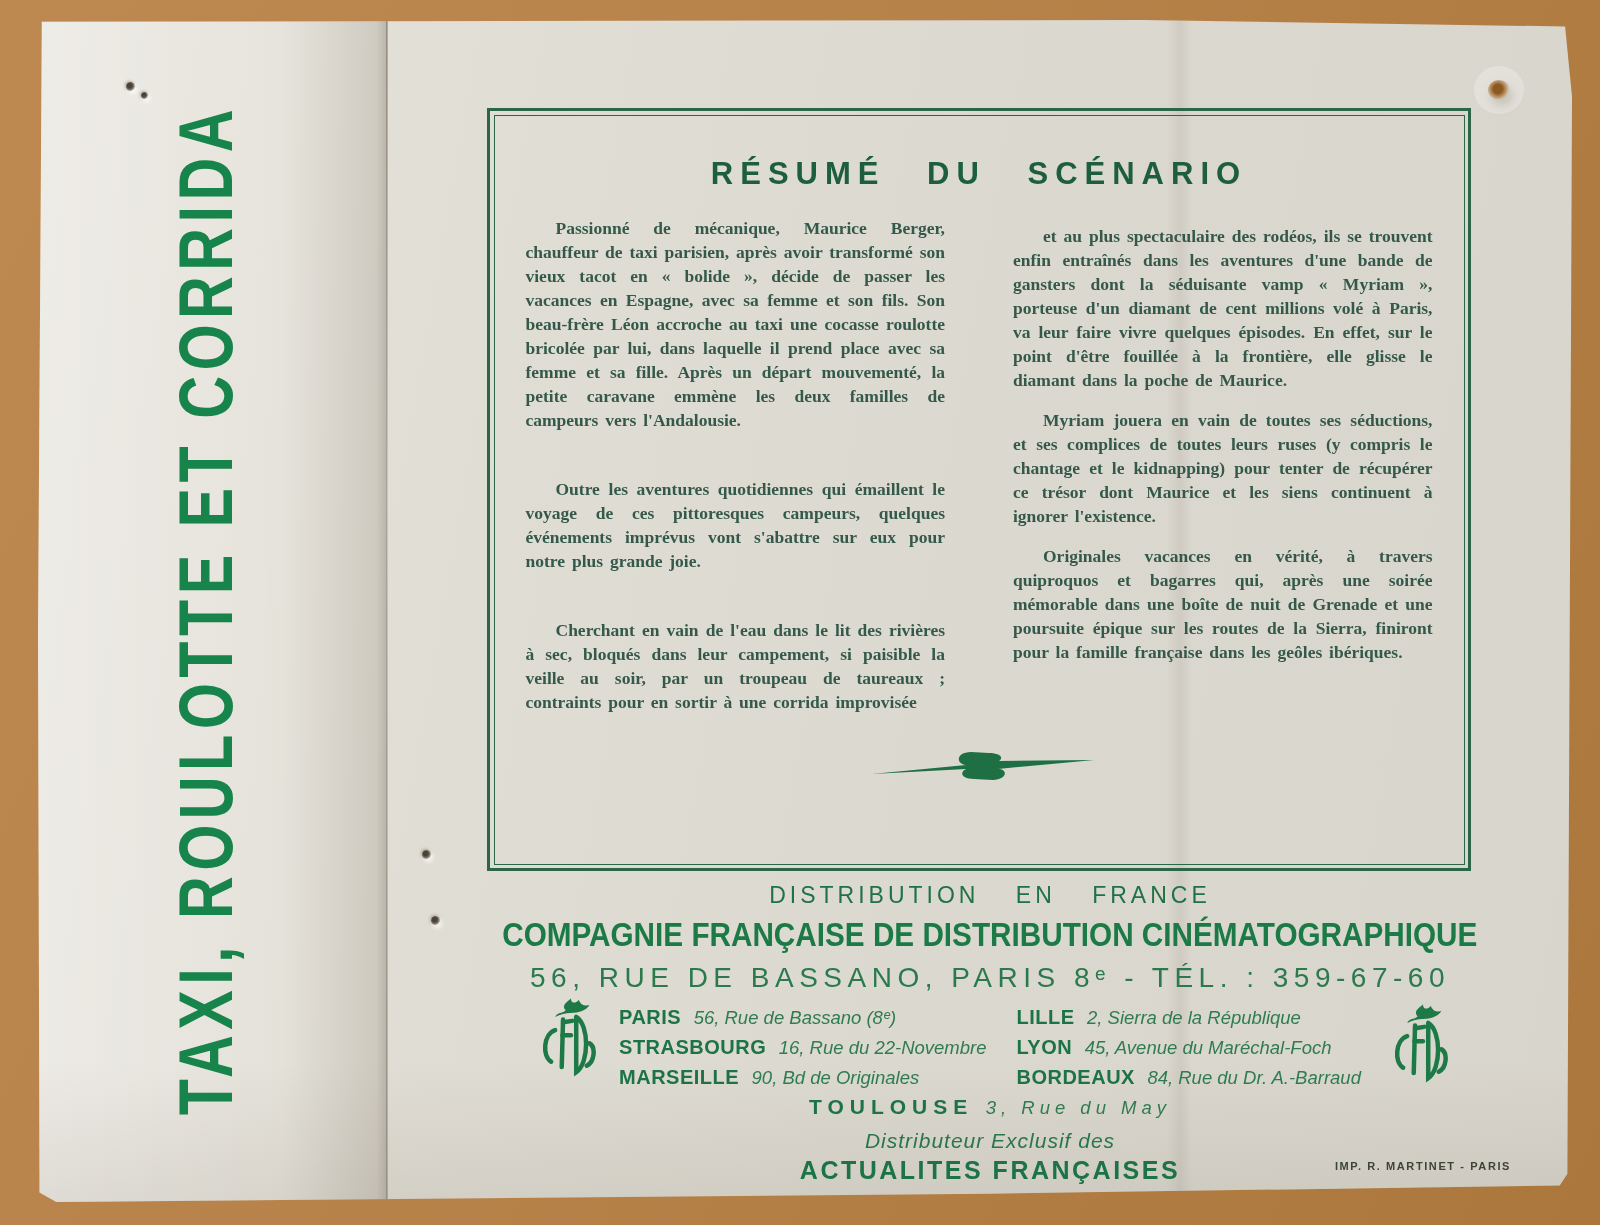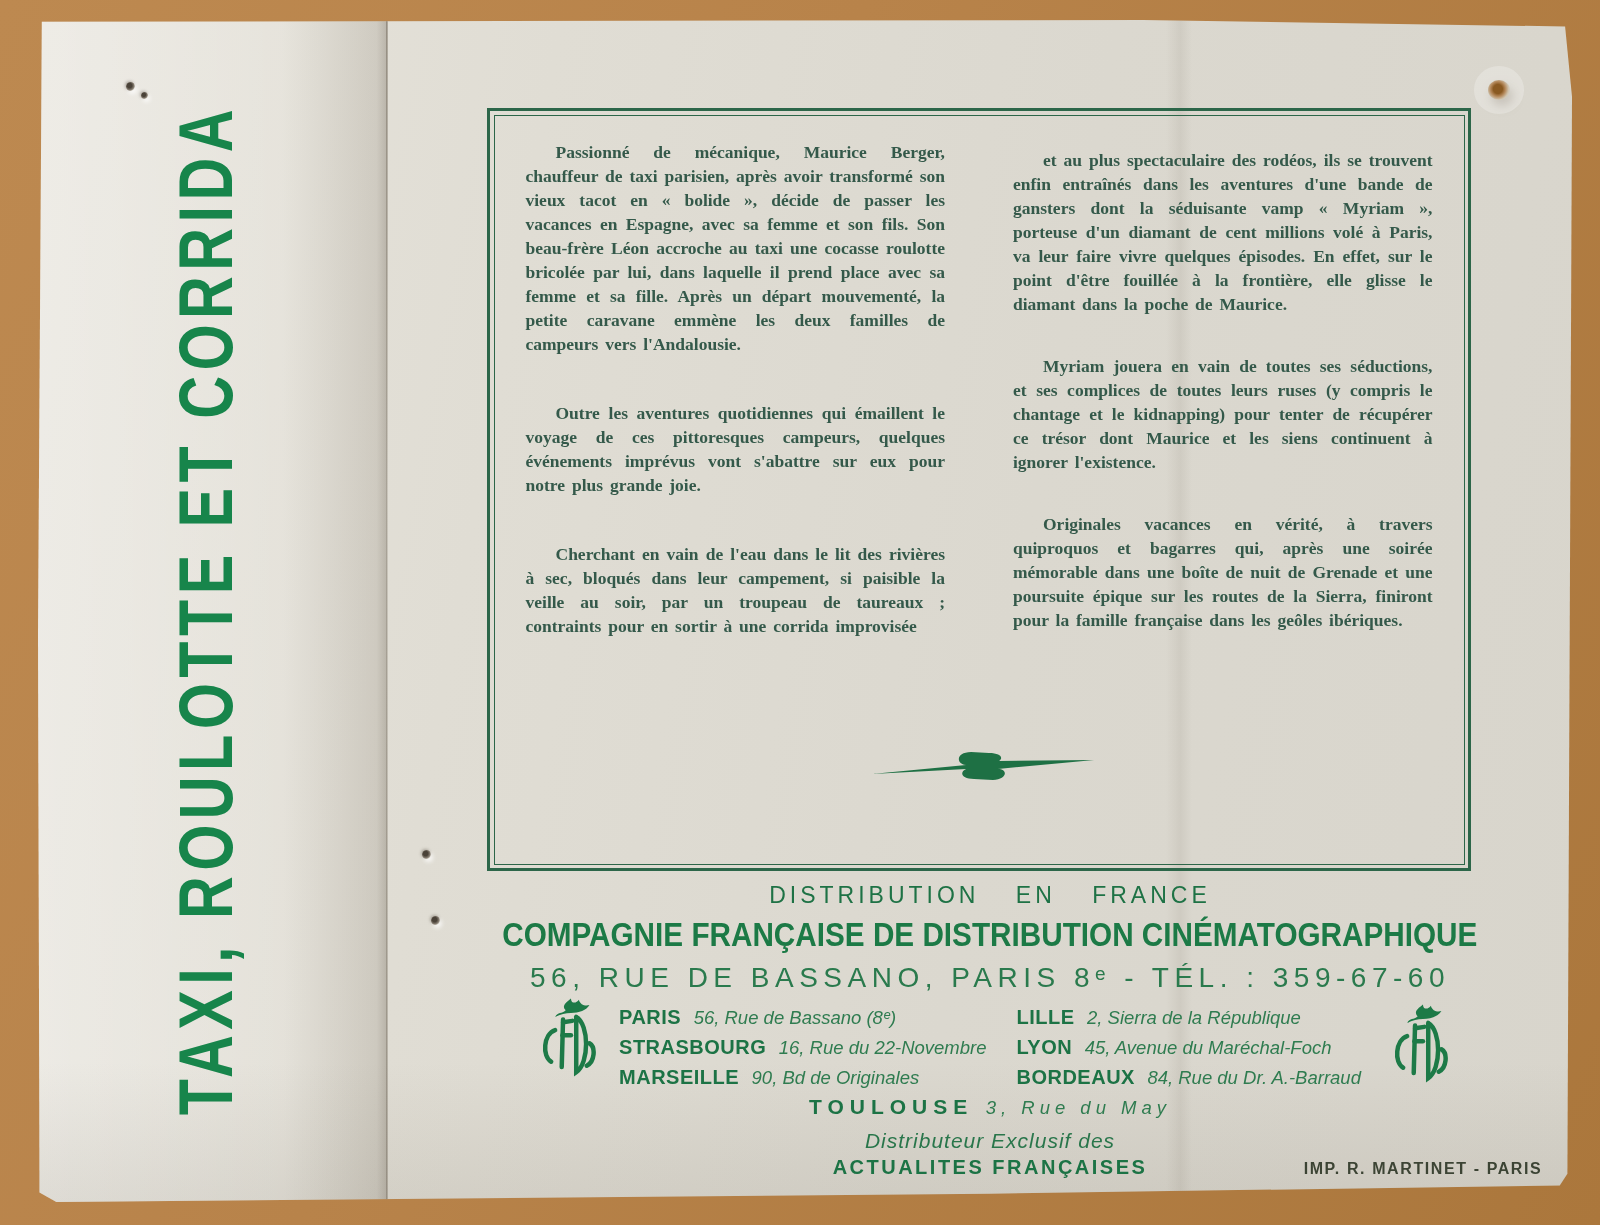--- a/index.html
+++ b/index.html
@@ -47,43 +47,43 @@
   .scenario-title{
     margin-top:40px;text-align:center;color:#1d5f3d;
     font-weight:bold;font-size:31px;letter-spacing:7px;word-spacing:26px;
   }
   .columns{display:flex;gap:68px;padding:24px 31px 0 31px;justify-content:space-between;}
   .col{flex:1;color:#34594a;font-family:"Liberation Serif", serif;font-weight:700;
     font-size:17.5px;line-height:24px;text-align:justify;word-spacing:2.5px;}
   .col p{margin:0;text-indent:30px;}
   .col.left p + p{margin-top:45px;}
   .col.right p:first-child{margin-top:8px;}
-  .col.right p + p{margin-top:38px;}
+  .col.right p + p{margin-top:16px;}
   .bolt{position:absolute;left:374px;top:632px;width:228px;height:36px;}
   
   .distribution{position:absolute;left:372px;top:862px;width:1160px;text-align:center;color:#1d7a47;}
   .dist-heading{font-size:23px;letter-spacing:4px;word-spacing:26px;color:#1e7245;}
   .company{margin-top:7px;font-weight:bold;font-size:33px;letter-spacing:0px;color:#1c7a46;}
   .company > span{display:inline-block;transform:scaleX(.9);white-space:nowrap;}
   .head-office{margin-top:8px;font-size:28px;letter-spacing:5.5px;color:#2a7a4d;}
   .offices{display:flex;justify-content:center;gap:30px;margin-top:9px;}
   .office-col{text-align:left;}
   .office-row{line-height:28px;white-space:nowrap;}
   .office-city{font-weight:bold;font-size:20px;color:#1c7345;letter-spacing:.5px;}
   .office-addr{font-style:italic;font-size:18.5px;color:#2f7c50;margin-left:8px;}
   .office-center{margin-top:1px;line-height:26px;}
   .office-center .office-city{letter-spacing:6px;font-size:21px;}
   .office-center .office-addr{letter-spacing:5px;}
   .exclusive{margin-top:7px;font-style:italic;font-size:21px;letter-spacing:1px;color:#29764b;}
-  .newsreel{margin-top:3px;font-weight:bold;font-size:20px;letter-spacing:2.5px;color:#1c7345;}
+  .newsreel{margin-top:3px;font-weight:bold;font-size:25px;letter-spacing:2.5px;color:#1c7345;}
   .torch{position:absolute;width:58px;height:104px;}
   .torch.tleft{left:500px;top:966px;}
   .torch.tright{left:1352px;top:972px;}
   .printer{position:absolute;left:1255px;top:1140px;width:260px;text-align:center;
-    font-size:16px;letter-spacing:1.6px;color:#3c4434;font-weight:bold;}
+    font-size:11px;letter-spacing:1.6px;color:#3c4434;font-weight:bold;}
 </style>
 </head>
 <body>
 
 <div class="bg"></div>
 
 <div class="paper">
 
   <div class="flap-shade"></div>
   <div class="fold-line"></div>
@@ -95,20 +95,21 @@
   <div class="pinhole" style="left:384px;top:830px;"></div>
   <div class="pinhole" style="left:393px;top:896px;"></div>
   <div class="stain" style="left:1450px;top:60px;"></div>
 
   <div class="side-title">
     <span>TAXI, ROULOTTE ET CORRIDA</span>
   </div>
 
   <div class="frame">
     <div class="frame-inner">
+      <div class="scenario-title">RÉSUMÉ DU SCÉNARIO</div>
       <div class="columns">
         <div class="col left">
           <p>Passionné de mécanique, Maurice Berger, chauffeur de taxi parisien, après avoir transformé son vieux tacot en « bolide », décide de passer les vacances en Espagne, avec sa femme et son fils. Son beau-frère Léon accroche au taxi une cocasse roulotte bricolée par lui, dans laquelle il prend place avec sa femme et sa fille. Après un départ mouvementé, la petite caravane emmène les deux familles de campeurs vers l'Andalousie.</p>
           <p>Outre les aventures quotidiennes qui émaillent le voyage de ces pittoresques campeurs, quelques événements imprévus vont s'abattre sur eux pour notre plus grande joie.</p>
           <p>Cherchant en vain de l'eau dans le lit des rivières à sec, bloqués dans leur campement, si paisible la veille au soir, par un troupeau de taureaux ; contraints pour en sortir à une corrida improvisée</p>
         </div>
         <div class="col right">
           <p>et au plus spectaculaire des rodéos, ils se trouvent enfin entraînés dans les aventures d'une bande de gansters dont la séduisante vamp « Myriam », porteuse d'un diamant de cent millions volé à Paris, va leur faire vivre quelques épisodes. En effet, sur le point d'être fouillée à la frontière, elle glisse le diamant dans la poche de Maurice.</p>
           <p>Myriam jouera en vain de toutes ses séductions, et ses complices de toutes leurs ruses (y compris le chantage et le kidnapping) pour tenter de récupérer ce trésor dont Maurice et les siens continuent à ignorer l'existence.</p>
           <p>Originales vacances en vérité, à travers quiproquos et bagarres qui, après une soirée mémorable dans une boîte de nuit de Grenade et une poursuite épique sur les routes de la Sierra, finiront pour la famille française dans les geôles ibériques.</p>

